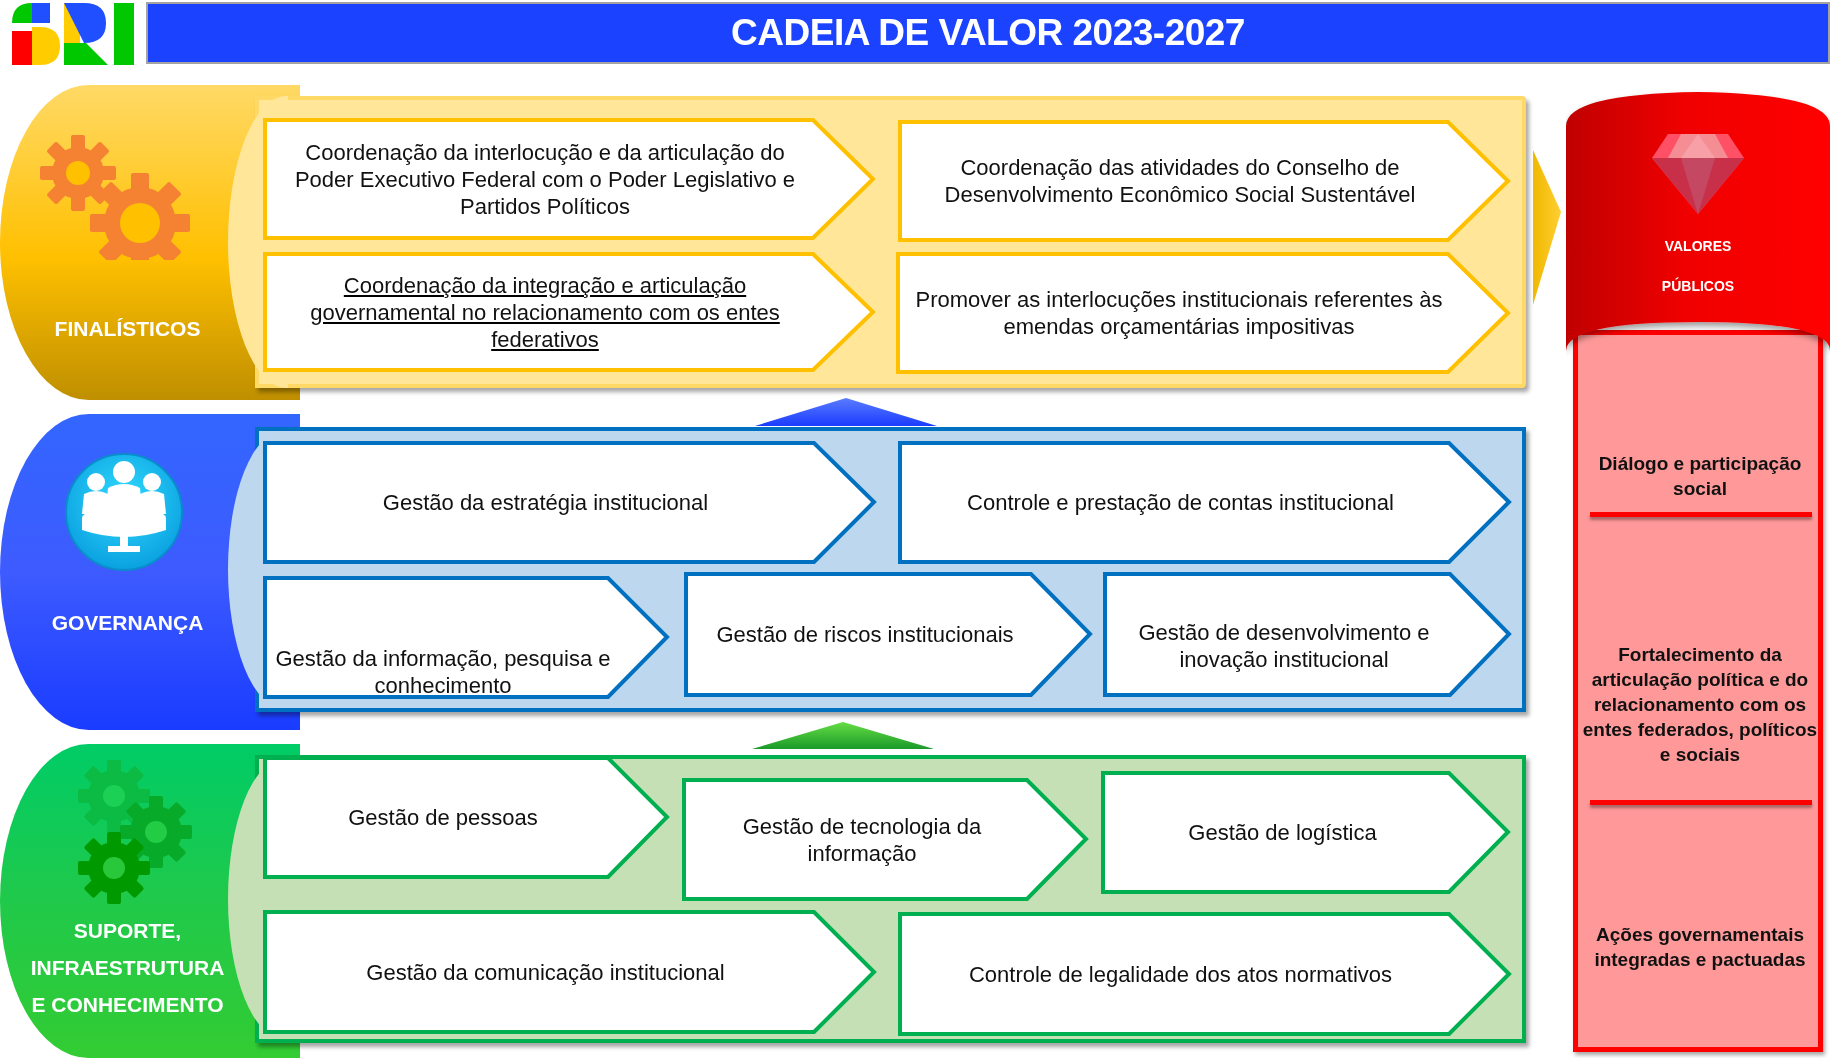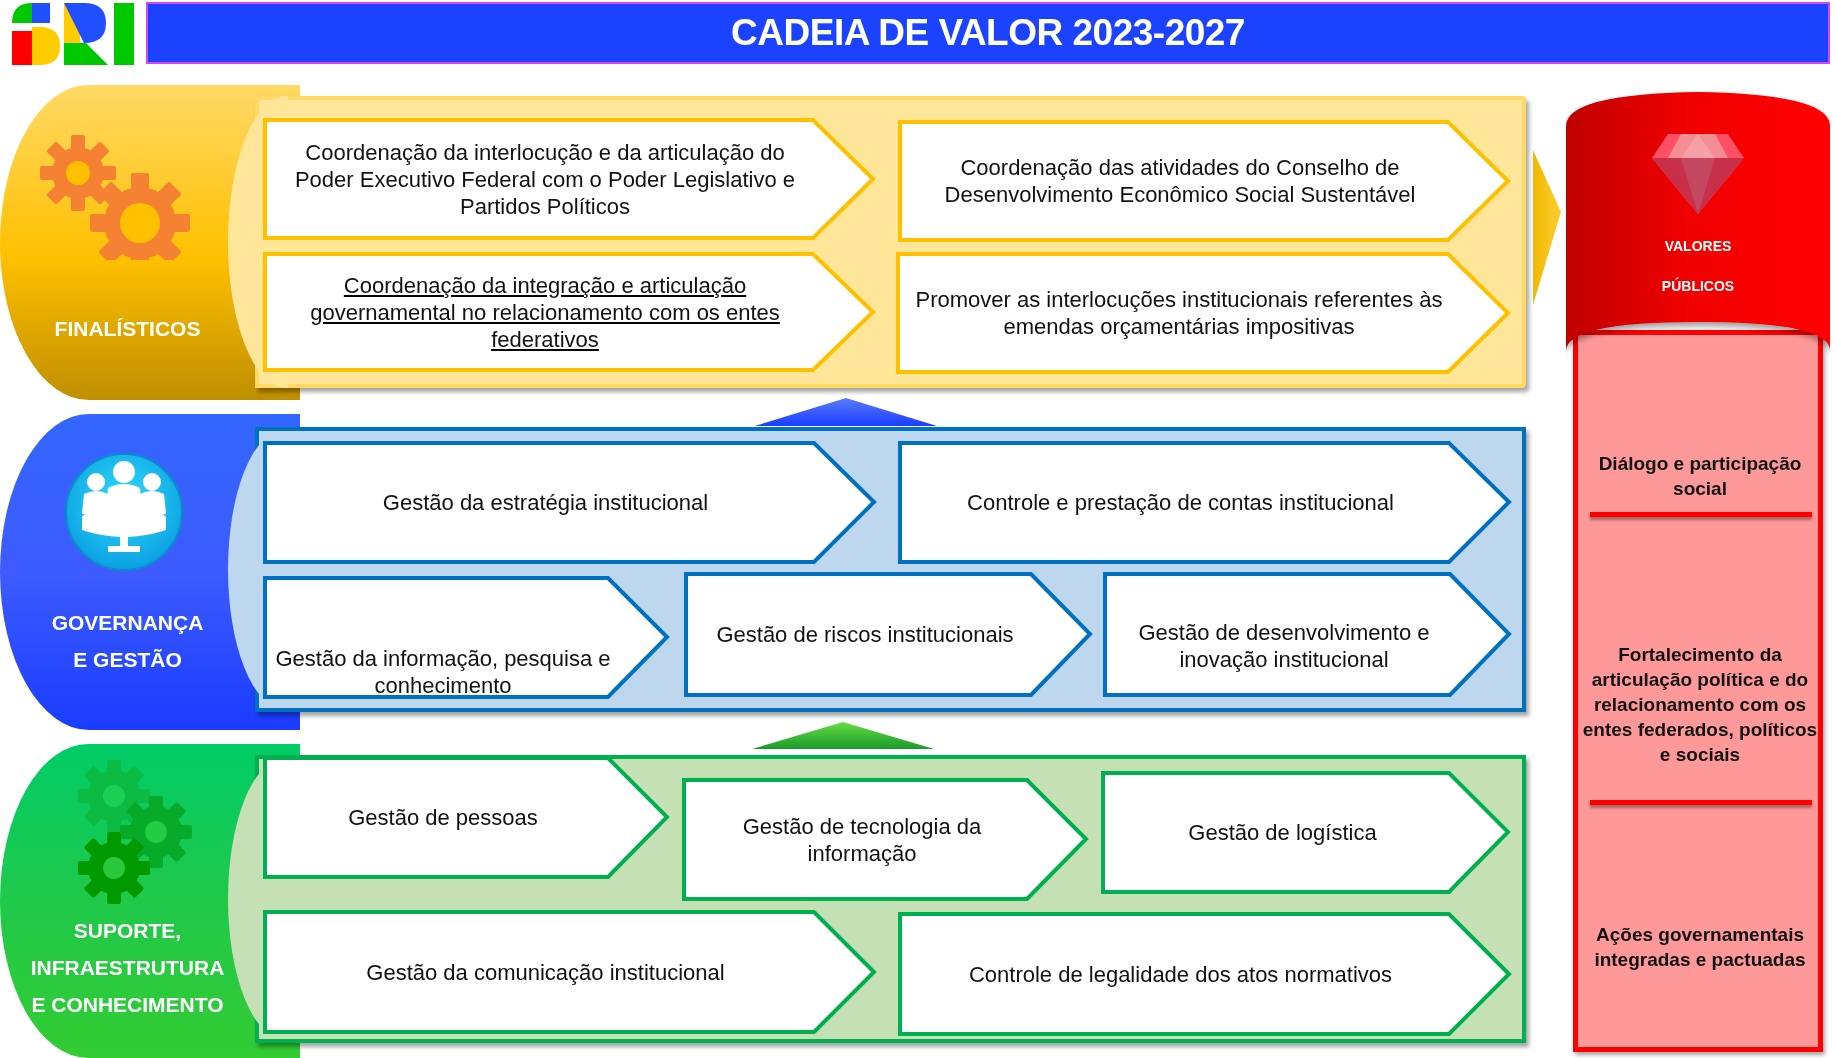--- a/index.html
+++ b/index.html
@@ -5,21 +5,21 @@
   * { box-sizing: border-box; margin: 0; padding: 0; }
   html, body { width: 1836px; height: 1058px; background: #ffffff; overflow: hidden; }
   body { position: relative; font-family: "Liberation Sans", sans-serif; }
 
   .abs { position: absolute; }
 
   
   .logo { left: 12px; top: 3px; width: 122px; height: 62px; }
 
   
-  .header { left: 146px; top: 2px; width: 1684px; height: 62px; background: #1b43ff; border: 2px solid #d946ef; display: flex; align-items: center; justify-content: center; }
+  .header { left: 146px; top: 2px; width: 1684px; height: 62px; background: #1b43ff; border: 2px solid #a3a3a3; display: flex; align-items: center; justify-content: center; }
   .header-title { color: #fff; font-weight: bold; font-size: 37px; letter-spacing: -0.5px; }
 
   
   .cyl { left: 0; width: 300px; border-radius: 90px 0 0 90px / 160px 0 0 160px; }
   .cyl-yellow { top: 85px; height: 315px; background: linear-gradient(180deg, #ffd966 0%, #ffc000 55%, #bf8f00 100%); }
   .cyl-blue { top: 414px; height: 316px; background: linear-gradient(180deg, #3366ff 0%, #3d5bff 50%, #1a3cff 100%); }
   .cyl-green { top: 744px; height: 314px; background: linear-gradient(180deg, #00cc66 0%, #20c94a 50%, #33cc33 100%); }
 
   .cyl-label { color: #fff; font-weight: bold; font-size: 21px; text-align: center; line-height: 37px; width: 255px; left: 0; }
 
@@ -180,21 +180,20 @@
       <path d="M74 62 L76 42 Q88 36 100 42 L102 62 Z"></path>
       <ellipse cx="60" cy="66" rx="42" ry="11"></ellipse>
       <path d="M18 66 L18 78 Q60 92 102 78 L102 66 Q60 82 18 66 Z"></path>
       <rect x="56" y="84" width="8" height="12"></rect>
       <rect x="44" y="94" width="32" height="6"></rect>
     </g>
   </svg>
 </div>
 <div class="abs cyl-label" style="top:604px;">
   <div>GOVERNANÇA</div>
-  <div>E GESTÃO</div>
 </div>
 <div class="abs panel panel-blue"></div>
 <div class="abs curve" style="top:431px; height:277px; background:#bdd7ee;"></div>
 
 <div class="chev" style="left:263px; top:441px; width:613px; height:123px;">
   <svg viewBox="0 0 613 123" preserveAspectRatio="none">
       <polygon points="2,2 551,2 611,61 551,121 2,121" fill="#fff" stroke="#0070c0" stroke-width="4"></polygon>
     </svg>
   <span class="chev-text">Gestão da estratégia institucional</span>
 </div>

